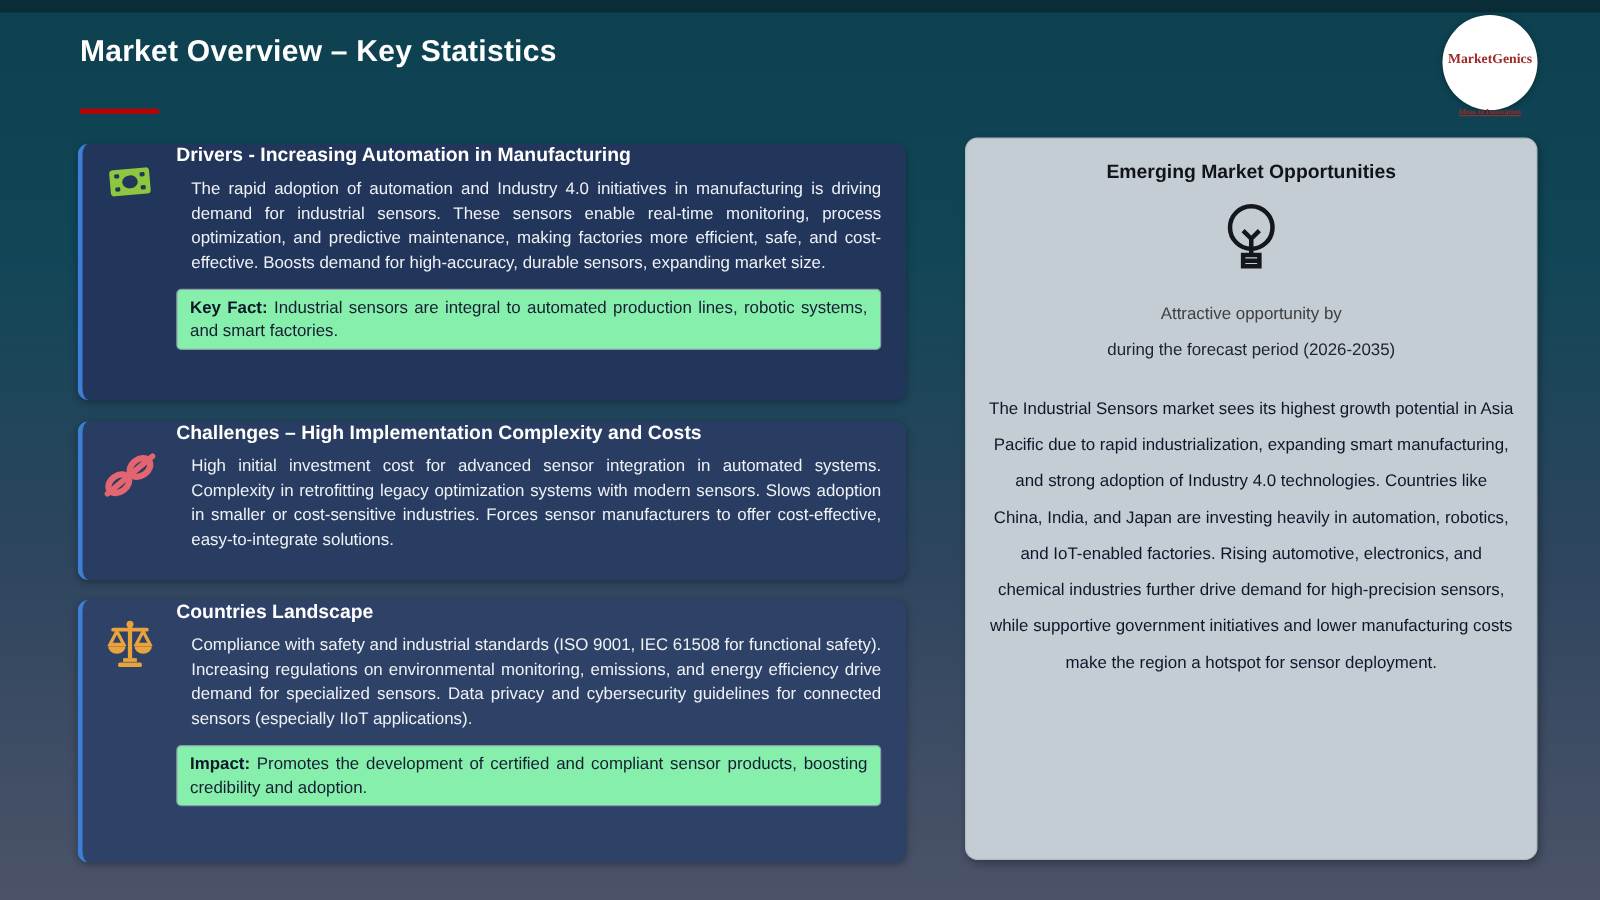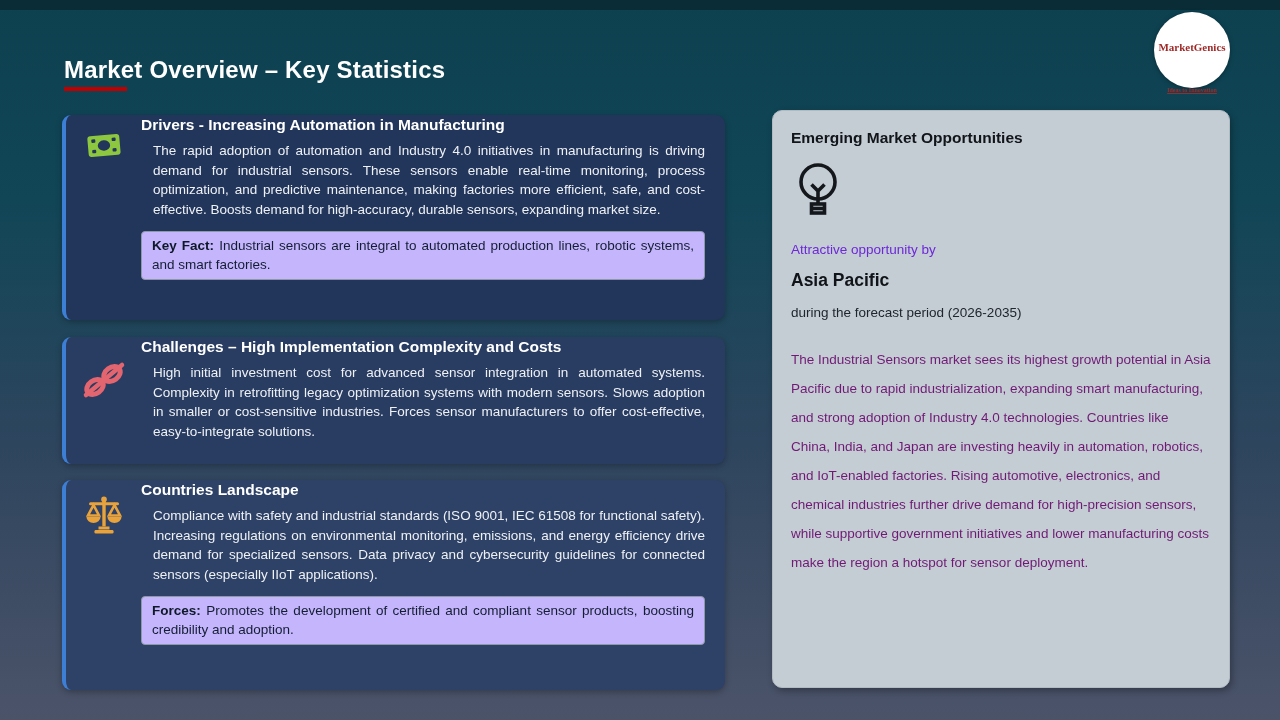--- a/index.html
+++ b/index.html
@@ -10,21 +10,21 @@
     position:relative; width:1280px; height:720px; overflow:hidden;
     background:linear-gradient(180deg,#0d4150 0%,#114657 28%,#2e455e 62%,#4b5369 100%);
   }
   .top-strip {
     position:absolute; left:0; top:0; width:1280px; height:10px;
     background:#092c37;
   }
 
   
   .page-title {
-    position:absolute; left:64px; top:56px;
+    position:absolute; left:64px; top:28px;
     font-size:24px; font-weight:bold; color:#ffffff; letter-spacing:0.2px;
   }
   .title-underline {
     position:absolute; left:64px; top:87px; width:63px; height:4px;
     background:#c00000;
   }
 
   
   .logo {
     position:absolute; left:1154px; top:12px; width:76px; height:76px;
@@ -59,41 +59,41 @@
     padding-top:16px;
   }
   .card-content { flex:1; padding:1px 20px 12px 0; }
   .card-title {
     font-size:15.5px; font-weight:bold; color:#ffffff; margin-bottom:7px;
   }
   .card-body {
     font-size:13.5px; line-height:19.5px; color:#eef1f5; text-align:justify;margin-left:12px;
   }
   .callout {
-    margin-top:12px; background:#c4b5fd; border:1px solid #8e99a8;
+    margin-top:12px; background:#86efac; border:1px solid #8e99a8;
     border-radius:4px; padding:5px 10px;
     font-size:13.5px; line-height:18.5px; color:#141e33; text-align:justify;
   }
   .callout b { color:#0e1828; }
 
   
   .panel {
     position:absolute; left:772px; top:110px; width:458px; height:578px;
     background:#c4ccd4; border-radius:10px; border:1px solid #b2bac2;
-    padding:10px 18px; 
+    padding:10px 18px; text-align:center;
     box-shadow:2px 3px 7px rgba(0,0,0,0.3);
   }
   .panel-title { font-size:15.5px; font-weight:bold; color:#111519; margin-top:8px; }
   .panel-bulb { margin-top:14px; }
   .panel-value { font-size:18px; font-weight:bold; color:#101418; margin-top:36px; }
-  .panel-sub { font-size:13.5px; color:#6d28d9; margin-top:15px; }
+  .panel-sub { font-size:13.5px; color:#404040; margin-top:15px; }
   .panel-region { font-size:17.5px; font-weight:bold; color:#101418; margin-top:13px; }
   .panel-period { font-size:13.5px; color:#20262e; margin-top:14px; }
   .panel-desc {
-    font-size:13.5px; line-height:29px; color:#701a75; margin-top:25px;
+    font-size:13.5px; line-height:29px; color:#0f172a; margin-top:25px;
   }
 </style>
 </head>
 <body>
 
 <div class="slide">
   <div class="top-strip"></div>
 
   <h1 class="page-title">Market Overview – Key Statistics</h1>
   <div class="title-underline"></div>
@@ -169,35 +169,34 @@
             <path d="M22.5 21 A7 6 0 0 0 36.5 21 Z"></path>
             <rect x="13.5" y="30.5" width="11" height="3"></rect>
             <rect x="9.5" y="34" width="19" height="3.5" rx="1.2"></rect>
           </g>
         </svg>
       </div>
       <div class="card-content">
         <h2 class="card-title">Countries Landscape</h2>
         <p class="card-body">Compliance with safety and industrial standards (ISO 9001, IEC 61508 for functional safety). Increasing regulations on environmental monitoring, emissions, and energy efficiency drive demand for specialized sensors. Data privacy and cybersecurity guidelines for connected sensors (especially IIoT applications).</p>
         <div class="callout">
-          <b>Forces:</b> <span>Promotes the development of certified and compliant sensor products, boosting credibility and adoption.</span>
+          <b>Impact:</b> <span>Promotes the development of certified and compliant sensor products, boosting credibility and adoption.</span>
         </div>
       </div>
     </section>
 
   </div>
 
   <aside class="panel">
     <h2 class="panel-title">Emerging Market Opportunities</h2>
     <svg class="panel-bulb" width="54" height="62" viewBox="0 0 54 62">
       <g fill="none" stroke="#14181d" stroke-width="3.6">
         <circle cx="27" cy="21" r="17"></circle>
         <path d="M27 43 V30 M27 30 L20.5 23.5 M27 30 L33.5 23.5"></path>
         <rect x="20.5" y="43" width="13" height="9"></rect>
         <path d="M20.5 47.5 h13"></path>
       </g>
     </svg>
     <div class="panel-sub">Attractive opportunity by</div>
-    <div class="panel-region">Asia Pacific</div>
     <div class="panel-period">during the forecast period (2026-2035)</div>
     <p class="panel-desc">The Industrial Sensors market sees its highest growth potential in Asia Pacific due to rapid industrialization, expanding smart manufacturing, and strong adoption of Industry 4.0 technologies. Countries like China, India, and Japan are investing heavily in automation, robotics, and IoT-enabled factories. Rising automotive, electronics, and chemical industries further drive demand for high-precision sensors, while supportive government initiatives and lower manufacturing costs make the region a hotspot for sensor deployment.</p>
   </aside>
 </div>
 
 </body></html>

